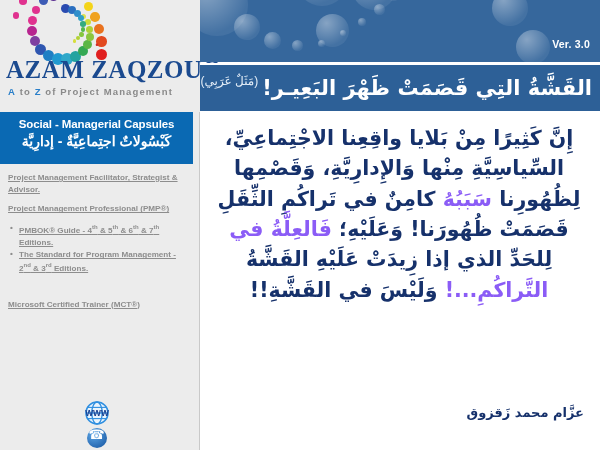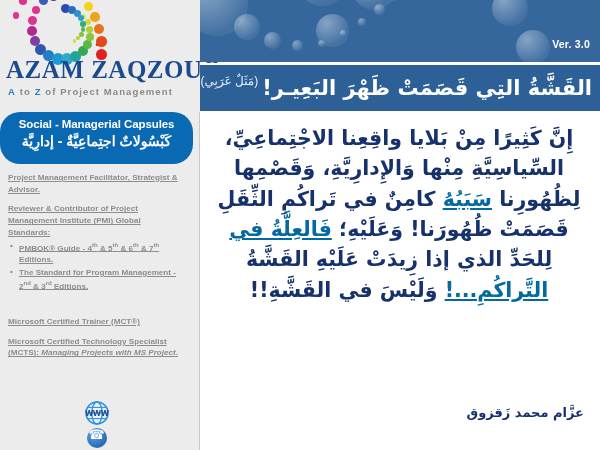--- a/index.html
+++ b/index.html
@@ -45,21 +45,20 @@
     color:#8a8a8a; white-space:nowrap;
   }
   #brand-tag b { color:#2a7fc9; }
 
   
   #capsules-header {
     position:absolute; left:0; top:112px; width:193px; height:52px;
     background:#0a69b3;
     color:#ffffff;
     text-align:center;
-    border-radius:20px;
   }
   #capsules-title-en {
     font-size:11.5px; font-weight:bold; letter-spacing:-.1px;
     padding-top:6px;
   }
   #capsules-title-ar {
     direction:rtl; font-size:14px; font-weight:bold;
     padding-top:3px;
   }
 
@@ -141,21 +140,21 @@
   #body-panel {
     position:absolute; left:200px; top:111px; width:400px; height:339px;
     background:#ffffff; direction:rtl;
     padding:12px 16px 0 14px;
   }
   #body-text {
     font-family:"DejaVu Sans", sans-serif;
     font-size:20.5px; font-weight:bold; color:#16316b;
     line-height:1.48; text-align:center;
   }
-  #body-text .hl { color:#0369a1;text-decoration:underline; }
+  #body-text .hl { color:#8b5cf6; }
 
   #signature {
     position:absolute; right:16px; bottom:30px;
     font-family:"DejaVu Sans", sans-serif;
     font-size:13px; font-weight:bold; color:#16316b;
     direction:rtl;
   }
 </style>
 </head>
 <body>
@@ -206,27 +205,26 @@
     </div>
   </div>
 
   <div id="capsules-header">
     <div id="capsules-title-en">Social - Managerial Capsules</div>
     <div id="capsules-title-ar">كَبْسُولاتٌ اجتِماعِيَّةٌ - إدارِيَّة</div>
   </div>
 
   <div id="credentials">
     <p>Project Management Facilitator, Strategist &amp; Advisor.</p>
-    <p style="margin-bottom:2px;">Reviewer &amp; Contributor of Project Management Institute (PMI) Global Standards:</p>
+    <p>Project Management Professional (PMP®)</p>
     <ul>
       <li>PMBOK® Guide - 4<sup>th</sup> &amp; 5<sup>th</sup> &amp; 6<sup>th</sup> &amp; 7<sup>th</sup> Editions.</li>
       <li>The Standard for Program Management - 2<sup>nd</sup> &amp; 3<sup>rd</sup> Editions.</li>
     </ul>
     <p style="margin-top:24px;">Microsoft Certified Trainer (MCT®)</p>
-    <p><span>Microsoft Certified Technology Specialist (MCTS): </span><span class="it">Managing Projects with MS Project</span><span>.</span></p>
   </div>
 
   <div id="web-row">
     <span id="globe-icon">
       <svg width="26" height="26" viewBox="0 0 26 26" aria-hidden="true">
         <circle cx="13" cy="13" r="11" fill="#eaf4fd" stroke="#2f8fe0" stroke-width="1.6"></circle>
         <ellipse cx="13" cy="13" rx="5.2" ry="11" fill="none" stroke="#2f8fe0" stroke-width="1.3"></ellipse>
         <line x1="2" y1="13" x2="24" y2="13" stroke="#2f8fe0" stroke-width="1.3"></line>
         <line x1="3.6" y1="7.4" x2="22.4" y2="7.4" stroke="#2f8fe0" stroke-width="1.1"></line>
         <line x1="3.6" y1="18.6" x2="22.4" y2="18.6" stroke="#2f8fe0" stroke-width="1.1"></line>

